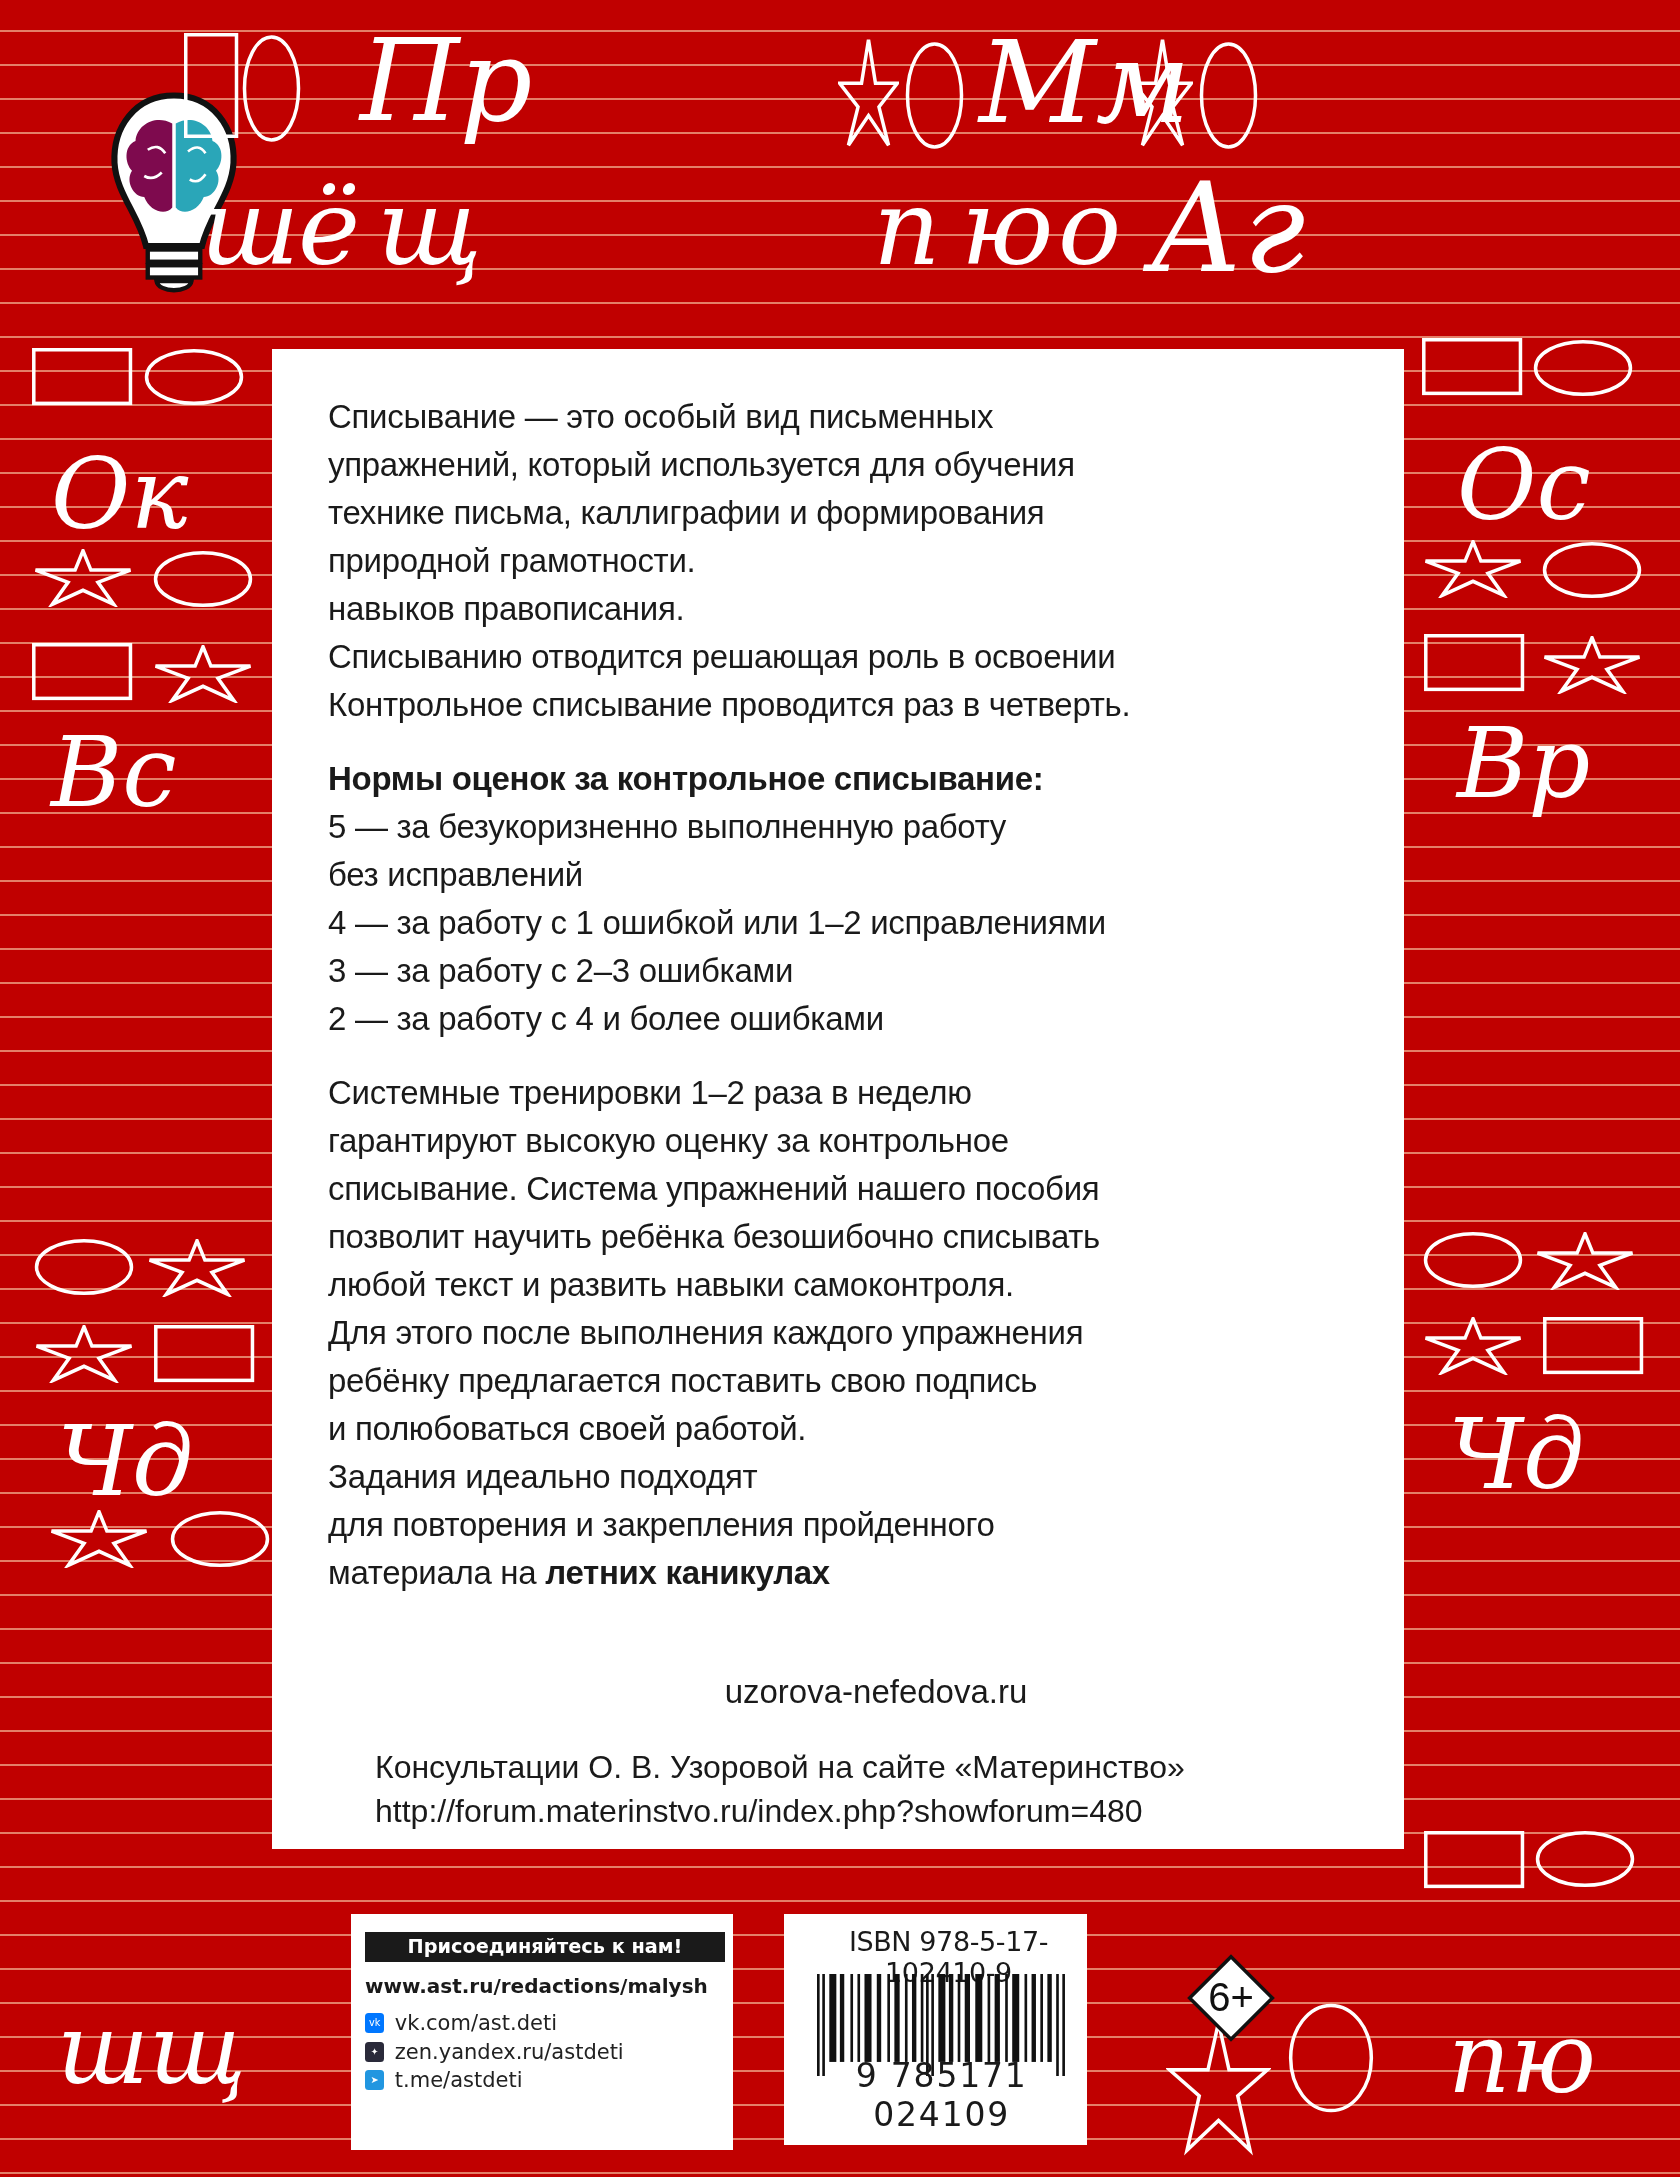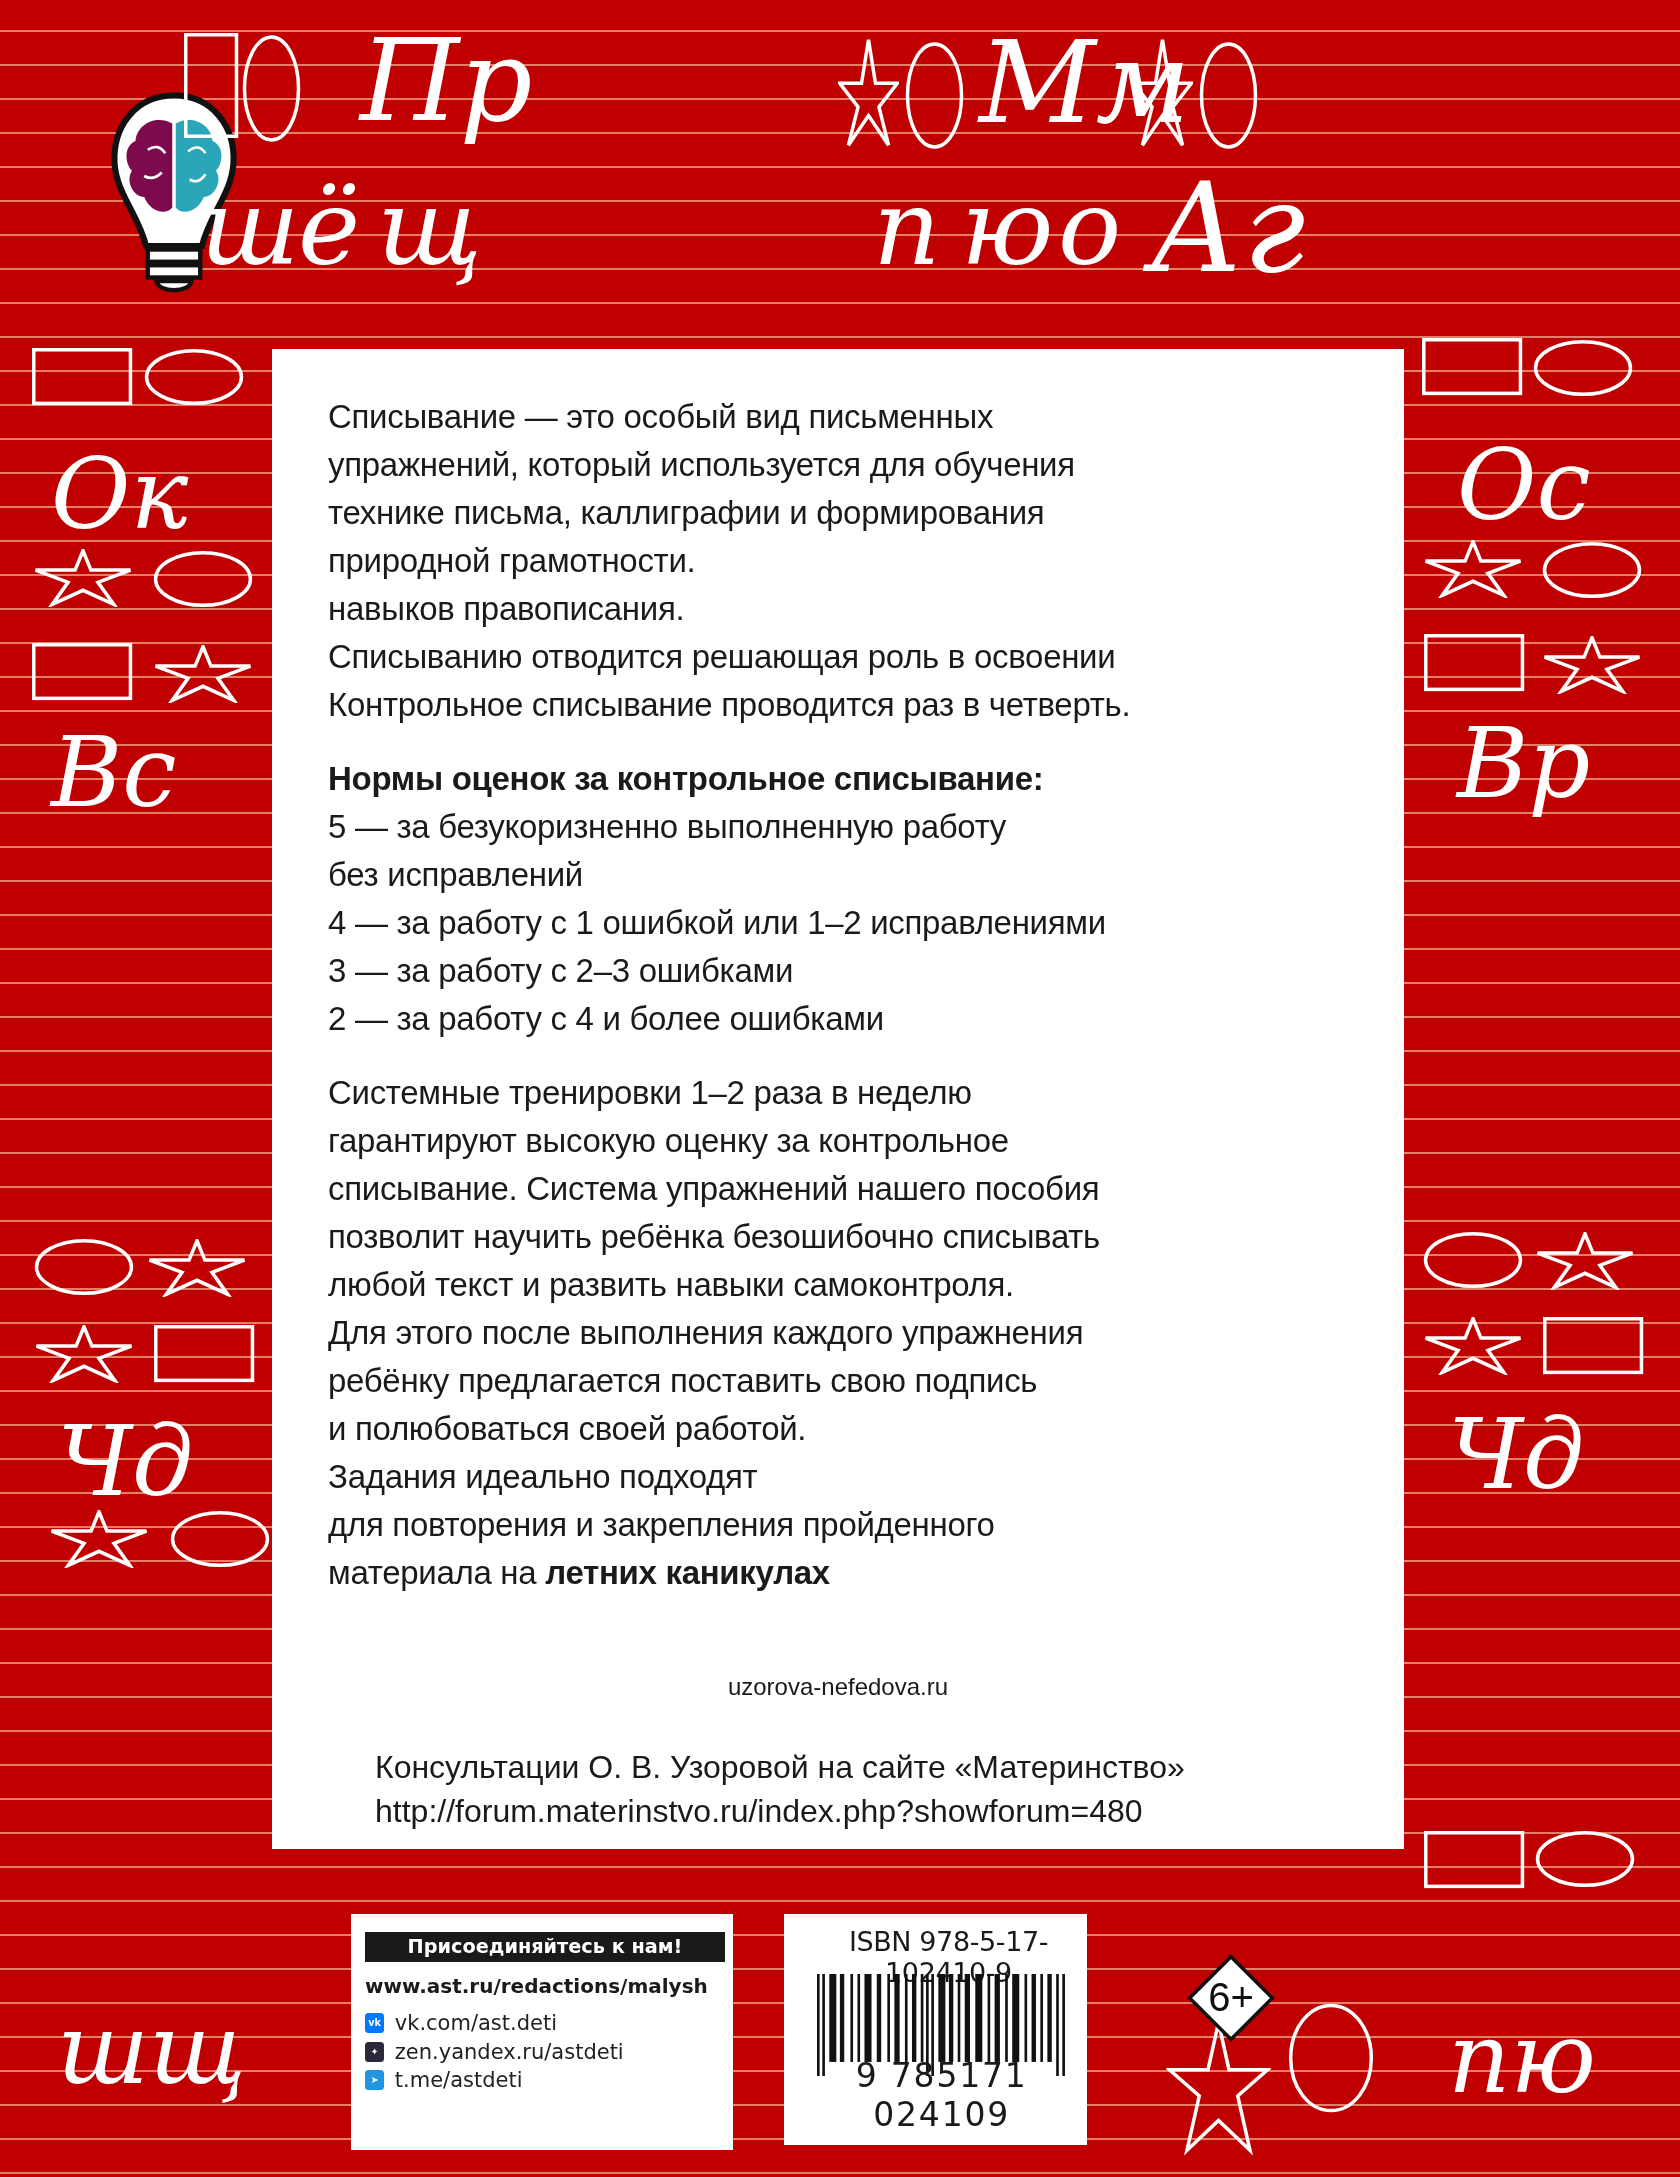--- a/index.html
+++ b/index.html
@@ -24,39 +24,39 @@
   .body-text {
     position:absolute; left:56px; top:44px; width:1036px;
     font-family:"Liberation Sans", sans-serif; font-size:33px; line-height:48px;
     color:#1a1a1a; letter-spacing:-0.3px;
   }
   .body-text p { margin:0; }
   .gap { height:26px; }
   .bold { font-weight:bold; }
   .site {
     position:absolute; left:0; width:1132px; top:1324px; text-align:center;
-    font-size:24px; color:#1a1a1a;
+    font-size:33px; color:#1a1a1a;padding-left:38px;
   }
   .consult {
     position:absolute; left:103px; top:1396px; font-size:32px; line-height:44px; color:#1a1a1a;
   }
   .join-box {
     position:absolute; left:351px; top:1914px; width:382px; height:236px; background:#fff;
   }
   .join-header {
     position:absolute; left:14px; top:17.6px; width:360px; height:30px; background:#1a1a1a;
     color:#fff; font-family:"DejaVu Sans", sans-serif; font-weight:bold; font-size:19.3px;
     text-align:center; line-height:30px;
   }
   .join-url {
     position:absolute; left:14px; top:60px; font-family:"DejaVu Sans", sans-serif; font-weight:bold;
     font-size:20px; color:#1a1a1a;
   }
   .social { position:absolute; left:14px; font-family:"DejaVu Sans", sans-serif; font-size:21px; color:#222; display:flex; align-items:center; }
-  .social .ic { width:19.3px; height:19.3px; border-radius:3.5px; margin-right:10.5px; display:inline-flex; align-items:center; justify-content:center; color:#fff; font-size:9.7px; font-weight:bold; }
+  .social .ic { width:19.3px; height:19.3px; border-radius:3.5px; margin-right:10.5px; display:inline-flex; align-items:center; justify-content:center; color:#fff; font-size:9.7px; font-weight:normal; }
   .social b { font-weight:normal; }
   .isbn-box {
     position:absolute; left:784px; top:1914px; width:303px; height:231px; background:#fff;text-align:center;
   }
   .isbn-title { position:absolute; left:26px; top:12.3px; font-family:"DejaVu Sans", sans-serif; font-size:27px; color:#1a1a1a; letter-spacing:-0.4px; }
   .barcode { position:absolute; left:33px; top:60px; width:255px; height:102px; }
   .isbn-digits { position:absolute; left:12.3px; top:142px; font-family:"DejaVu Sans", sans-serif; font-size:33px; color:#1a1a1a; letter-spacing:1.8px; }
   .age {
     position:absolute; left:1187px; top:1954px; width:88px; height:88px;
   }

